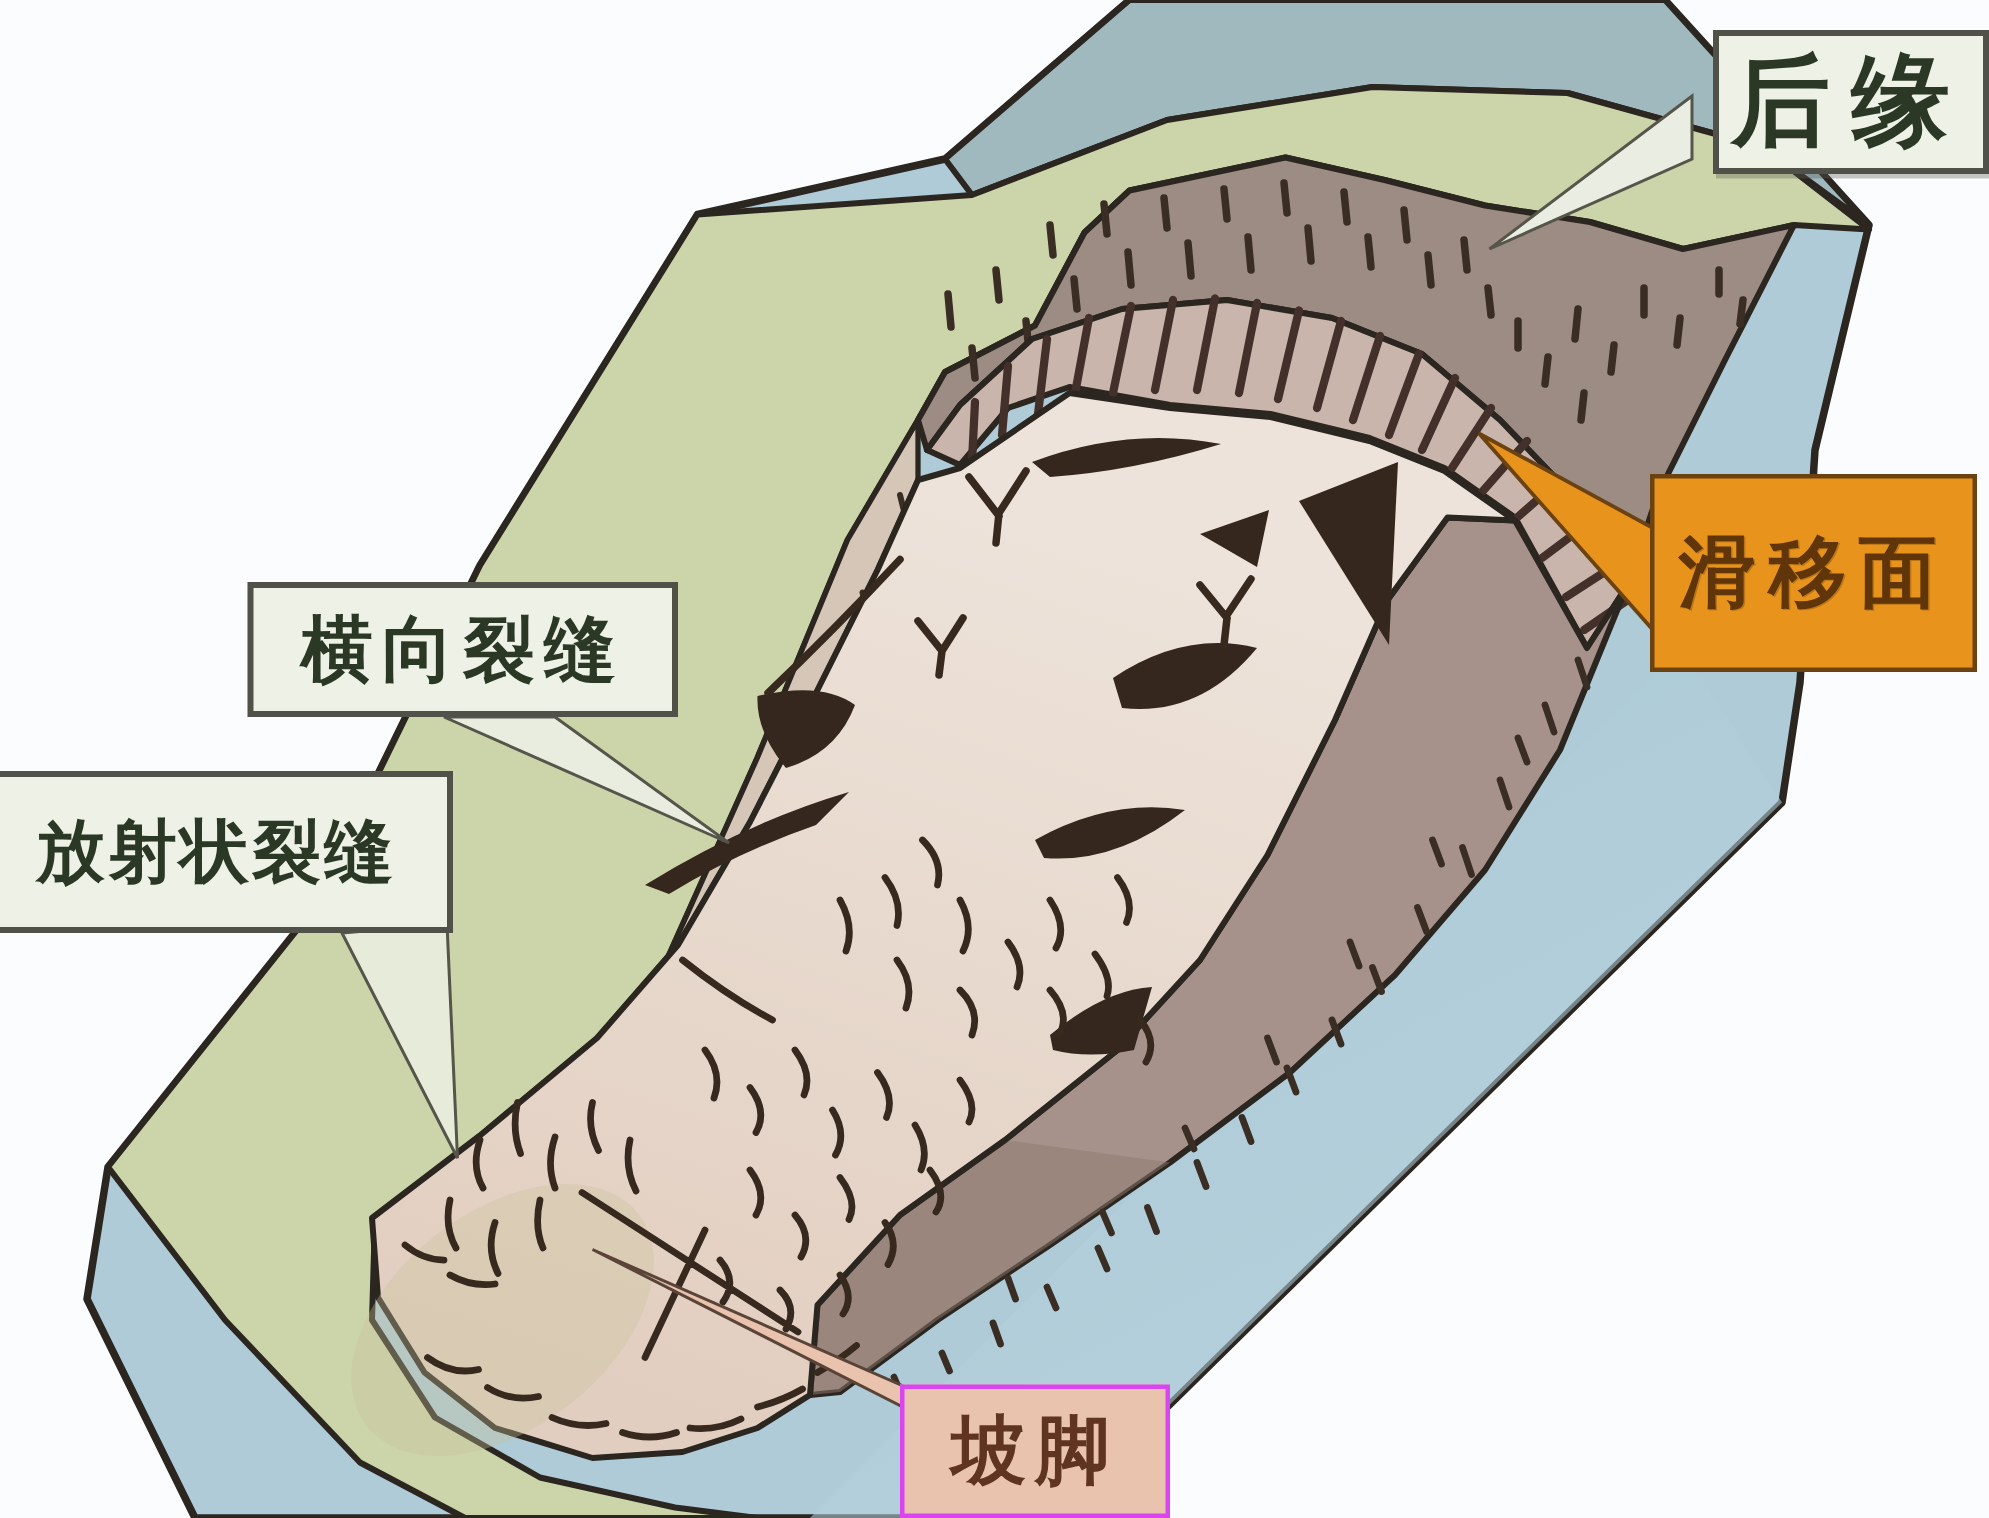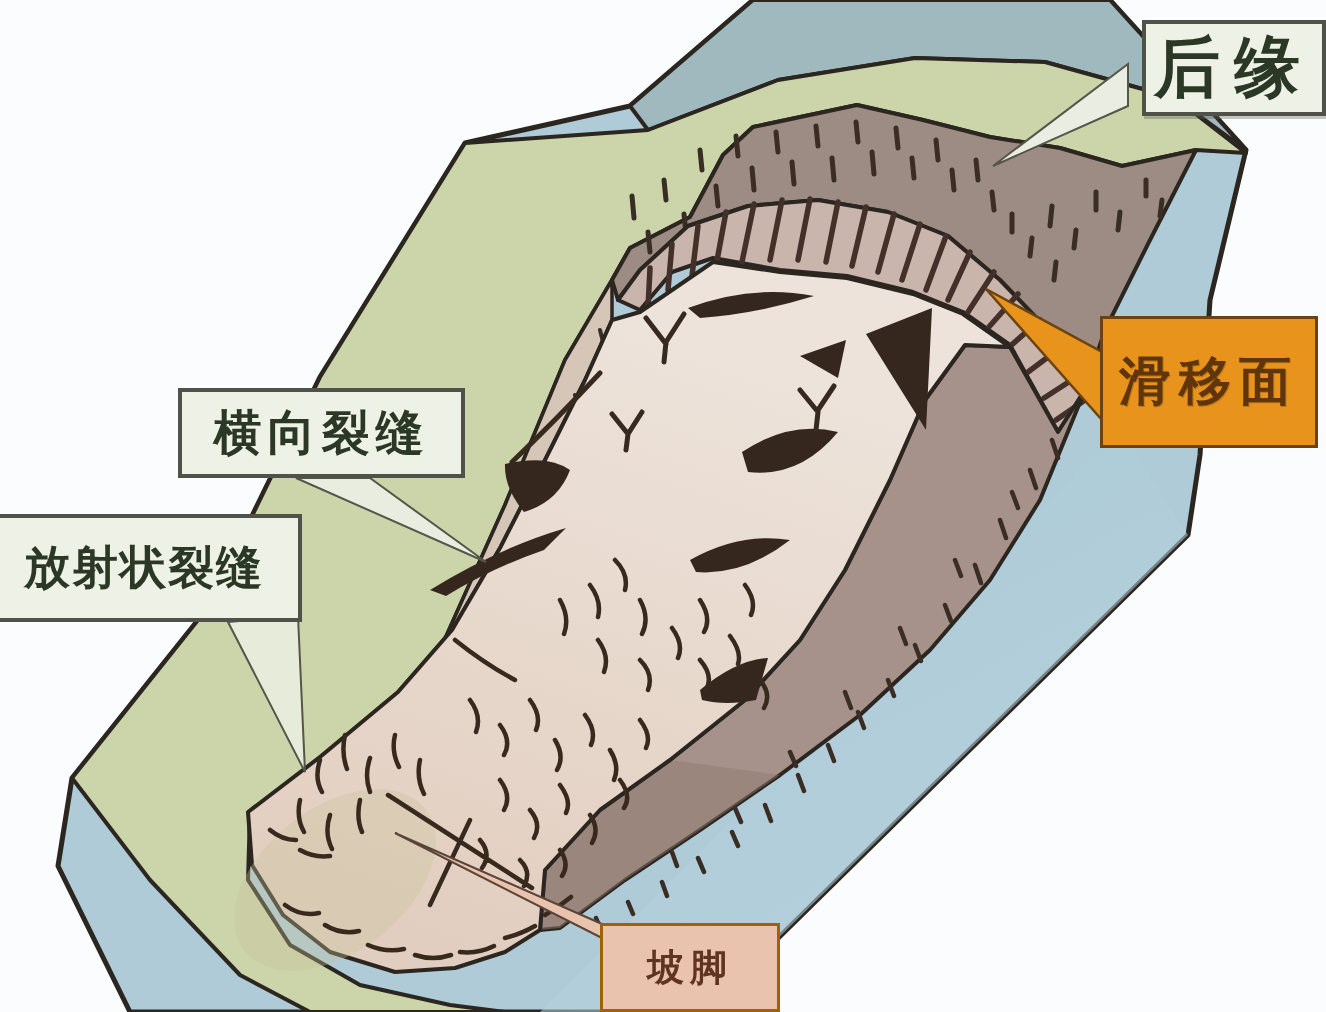--- a/index.html
+++ b/index.html
@@ -12,24 +12,24 @@
     position:absolute;display:flex;align-items:center;justify-content:center;
     box-sizing:border-box;text-align:center;font-weight:bold;
     font-family:"DejaVu Serif","Liberation Serif",serif;
   }
   .box-pale{background:#edf1e6;border:4px solid #50524a;color:#2c3826;}
   .box-rear{left:1128px;top:20px;width:184px;height:96px;font-size:66px;letter-spacing:14px;
             box-shadow:2px 3px 0 rgba(90,95,80,.35);margin-left:14px;}
   .box-slip{left:1100px;top:316px;width:218px;height:132px;background:#e8941c;
             border:3px solid #6b4210;color:#5f3509;font-size:52px;letter-spacing:8px;
             text-shadow:1px 1px 0 rgba(120,70,10,.4);}
-  .box-trans{left:178px;top:388px;width:287px;height:90px;font-size:48px;letter-spacing:6px;}
+  .box-trans{left:165px;top:388px;width:287px;height:90px;font-size:48px;letter-spacing:6px;}
   .box-radial{left:-14px;top:514px;width:316px;height:108px;font-size:46px;letter-spacing:2px;}
   .box-toe{left:600px;top:923px;width:180px;height:89px;background:#e9c3ae;
-           border:3px solid #a16207;color:#5f3420;font-size:37px;letter-spacing:6px;}
+           border:3px solid #d946ef;color:#5f3420;font-size:50px;letter-spacing:6px;}
 </style>
 </head>
 <body>
 
 <div id="stage">
 
   <svg width="1326" height="1012" viewBox="0 0 1326 1012">
     <defs>
       <linearGradient id="massGrad" x1="0.55" y1="0.1" x2="0.25" y2="0.95">
         <stop offset="0" stop-color="#ede3da"></stop>

